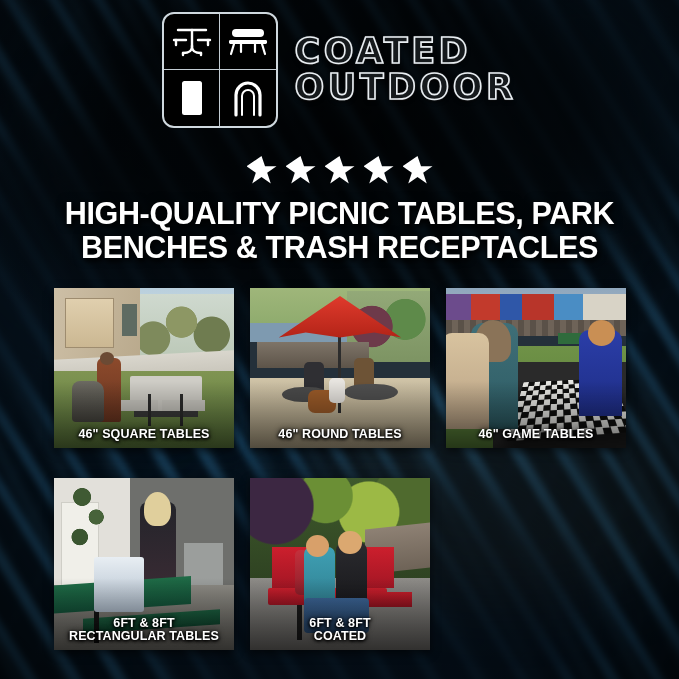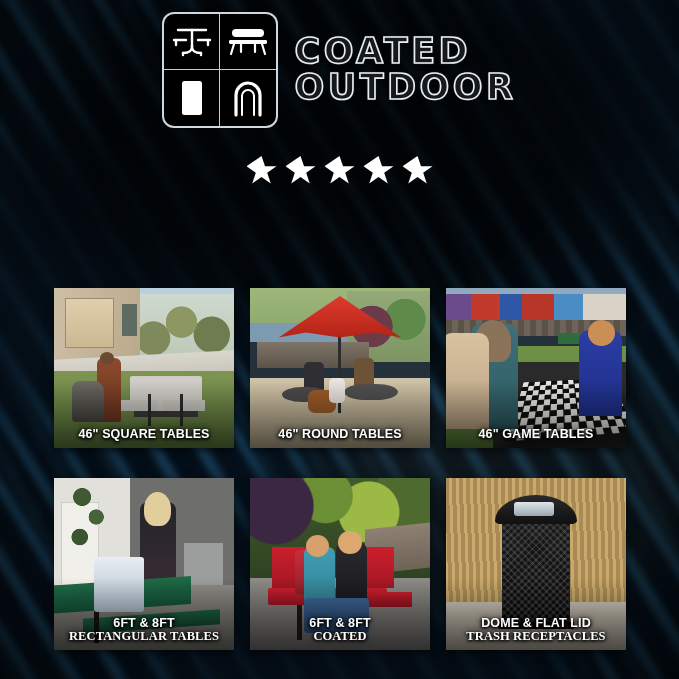--- a/index.html
+++ b/index.html
@@ -193,21 +193,21 @@
     font-family: "Liberation Sans", sans-serif;
     font-weight: 700;
     font-size: 12.5px;
     line-height: 1.06;
     letter-spacing: .1px;
     color: #ffffff;
     text-shadow: 1px 1px 3px #000, 0 0 6px rgba(0,0,0,.95), -1px 1px 3px #000;
     z-index: 3;
     padding: 0 3px;
   }
-  .caption .c2 { display: block; font-family: Liberation Serif, serif; }
+  .caption .c2 { display: block; }
 
   
   .sky { position:absolute; left:0; right:0; top:0; }
   .ground { position:absolute; left:0; right:0; bottom:0; }
 
   
   .t1-sky { height: 46%; background: linear-gradient(#b9cfdd, #dfe7e5); }
   .t1-bldg { position:absolute; left:0; top:0; width:48%; height:52%;
       background: linear-gradient(105deg,#cdbfa6,#b9a98c); }
   .t1-door { position:absolute; left:6%; top:6%; width:26%; height:30%;
@@ -423,20 +423,24 @@
   </div>
 
   <div class="stars">
     <div class="star"></div>
     <div class="star"></div>
     <div class="star"></div>
     <div class="star"></div>
     <div class="star"></div>
   </div>
 
+  <div class="headline">
+    <div class="headline-line">HIGH-QUALITY PICNIC TABLES, PARK</div>
+    <div class="headline-line">BENCHES &amp; TRASH RECEPTACLES</div>
+  </div>
 
   <div class="grid">
 
     <div class="tile">
       <div class="photo">
         <div class="sky t1-sky"></div>
         <div class="t1-trees"></div>
         <div class="t1-bldg"></div>
         <div class="t1-door"></div>
         <div class="t1-win"></div>
@@ -542,32 +546,16 @@
         <div class="t5-kid2h"></div>
         <div class="t5-jeans"></div>
       </div>
       <div class="tile-shade"></div>
       <div class="caption">
         <span>6FT &amp; 8FT</span>
         <span class="c2">COATED</span>
       </div>
     </div>
 
-    <div class="tile">
-      <div class="photo">
-        <div class="sky t6-sky"></div>
-        <div class="sky t6-grass" style="top:0;height:74%"></div>
-        <div class="ground t6-walk"></div>
-        <div class="t6-can"></div>
-        <div class="t6-dome"></div>
-        <div class="t6-slot"></div>
-        <div class="t6-base"></div>
-      </div>
-      <div class="tile-shade"></div>
-      <div class="caption">
-        <span>DOME &amp; FLAT LID</span>
-        <span class="c2">TRASH RECEPTACLES</span>
-      </div>
-    </div>
 
   </div>
 
 </div>
 
 </body></html>

